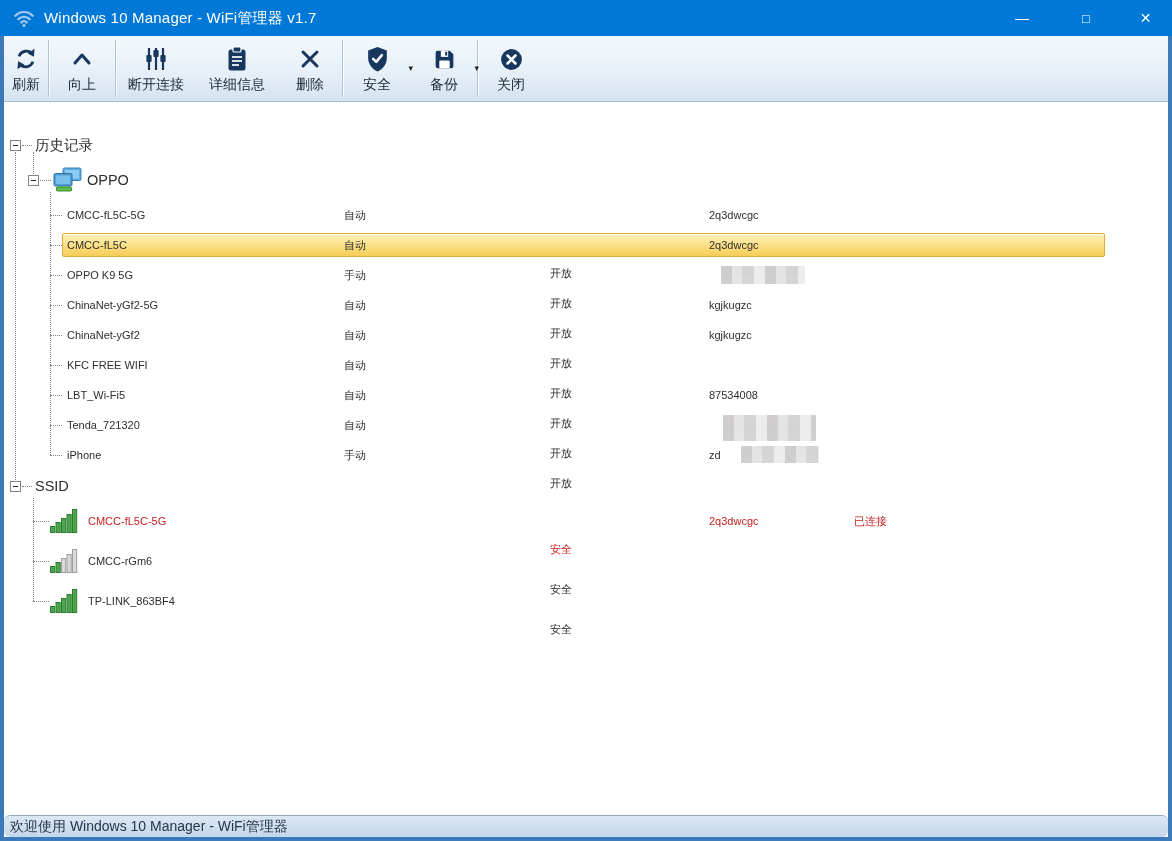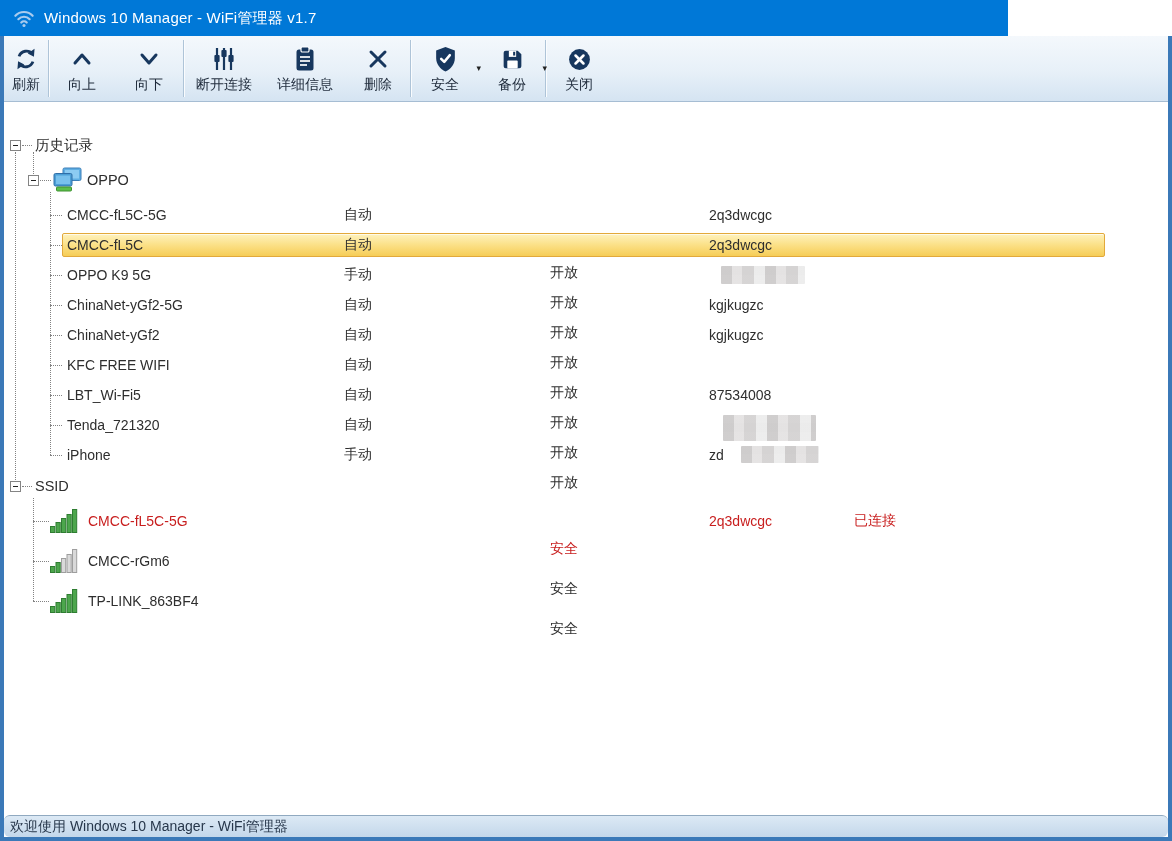--- a/index.html
+++ b/index.html
@@ -3,21 +3,21 @@
 <meta charset="utf-8">
 <style>
   html,body{margin:0;padding:0;background:#555;}
   *{box-sizing:border-box;}
   .window{
     position:relative;width:1172px;height:841px;background:#fff;
     font-family:"Liberation Sans","DejaVu Sans",sans-serif;
     overflow:hidden;
   }
   
-  .titlebar{position:absolute;left:0;top:0;width:1008px;height:36px;background:#0078D7;display:flex;align-items:center;}
+  .titlebar{position:absolute;left:0;top:0;width:1172px;height:36px;background:#0078D7;display:flex;align-items:center;}
   .titlebar .app-icon{margin-left:13px;width:22px;height:20px;flex:0 0 auto;}
   .titlebar .title{color:#fff;font-size:15px;margin-left:9px;letter-spacing:.2px;}
   .caption-btn{position:absolute;top:0;height:36px;width:48px;display:flex;align-items:center;justify-content:center;color:#fff;font-size:14px;cursor:default;}
   .btn-min{left:998px;} .btn-max{left:1062px;font-size:13px;} .btn-close{left:1119px;width:53px;}
   
   .b-left,.b-right,.b-bottom{position:absolute;background:#3B79B8;z-index:50;}
   .b-left{left:0;top:36px;width:4px;height:805px;}
   .b-right{left:1168px;top:36px;width:4px;height:805px;}
   .b-bottom{left:0;top:837px;width:1172px;height:4px;}
   
@@ -31,21 +31,21 @@
   .dd-arrow{position:absolute;right:-2px;top:27px;font-size:9px;color:#222;}
   
   .colhead{position:absolute;left:4px;top:102px;width:1164px;height:24px;
     background:linear-gradient(#FEFEFF,#EDF2F8 60%,#E2EAF3);
     border-bottom:1px solid #8FA6BB;}
   .colhead .hcell{position:absolute;top:0;height:100%;display:flex;align-items:center;font-size:13px;color:#222;}
   .hdiv{position:absolute;top:2px;height:20px;width:1px;background:#B7C8D8;box-shadow:1px 0 0 #FFFFFF;}
   
   .body{position:absolute;left:4px;top:126px;width:1164px;height:689px;background:#fff;}
   .row{position:absolute;left:0;width:100%;}
-  .cell{position:absolute;top:0;height:100%;display:flex;align-items:center;font-size:14px;color:#2E2E2E;white-space:nowrap;}
+  .cell{position:absolute;top:0;height:100%;display:flex;align-items:center;font-size:11px;color:#2E2E2E;white-space:nowrap;}
   .c-name{left:63px;} .c-mode{left:340px;} .c-auth{left:546px;margin-top:28px;} .c-key{left:705px;} .c-status{left:850px;}
   .c-root{left:31px;font-size:14.5px;} .c-adapter{left:83px;font-size:14.5px;} .c-ssidname{left:84px;}
   .net-row{height:24px;}
   .ssid-row{height:30px;}
   .adapter-row{height:28px;}
   .root-row{height:24px;}
   .connected .cell{color:#C81E1E;}
   .sel-bg{position:absolute;left:58px;top:0;width:1043px;height:24px;
     background:linear-gradient(#FEF2BE,#FBE189 48%,#F6CD57);
     border:1px solid #E2A93B;border-radius:2px;
@@ -98,28 +98,20 @@
       <span class="tlabel">刷新</span>
     </div>
     <div class="tb-sep"></div>
     <div class="tb-btn" style="width:66px">
       <span class="ticon">
         <svg width="24" height="22" viewBox="0 0 24 22">
             <polyline points="5,15 12,7 19,15" fill="none" stroke="#17375E" stroke-width="3" stroke-linecap="round" stroke-linejoin="round"></polyline>
           </svg>
       </span>
       <span class="tlabel">向上</span>
-    </div>
-    <div class="tb-btn" style="width:68px">
-      <span class="ticon">
-        <svg width="24" height="22" viewBox="0 0 24 22">
-            <polyline points="5,7 12,15 19,7" fill="none" stroke="#17375E" stroke-width="3" stroke-linecap="round" stroke-linejoin="round"></polyline>
-          </svg>
-      </span>
-      <span class="tlabel">向下</span>
     </div>
     <div class="tb-sep"></div>
     <div class="tb-btn" style="width:80px">
       <span class="ticon">
         <svg width="26" height="26" viewBox="0 0 26 26">
           <g stroke="#17375E" stroke-width="2.2">
               <line x1="6" y1="2" x2="6" y2="24"></line>
               <line x1="13" y1="2" x2="13" y2="24"></line>
               <line x1="20" y1="2" x2="20" y2="24"></line>
             </g>

